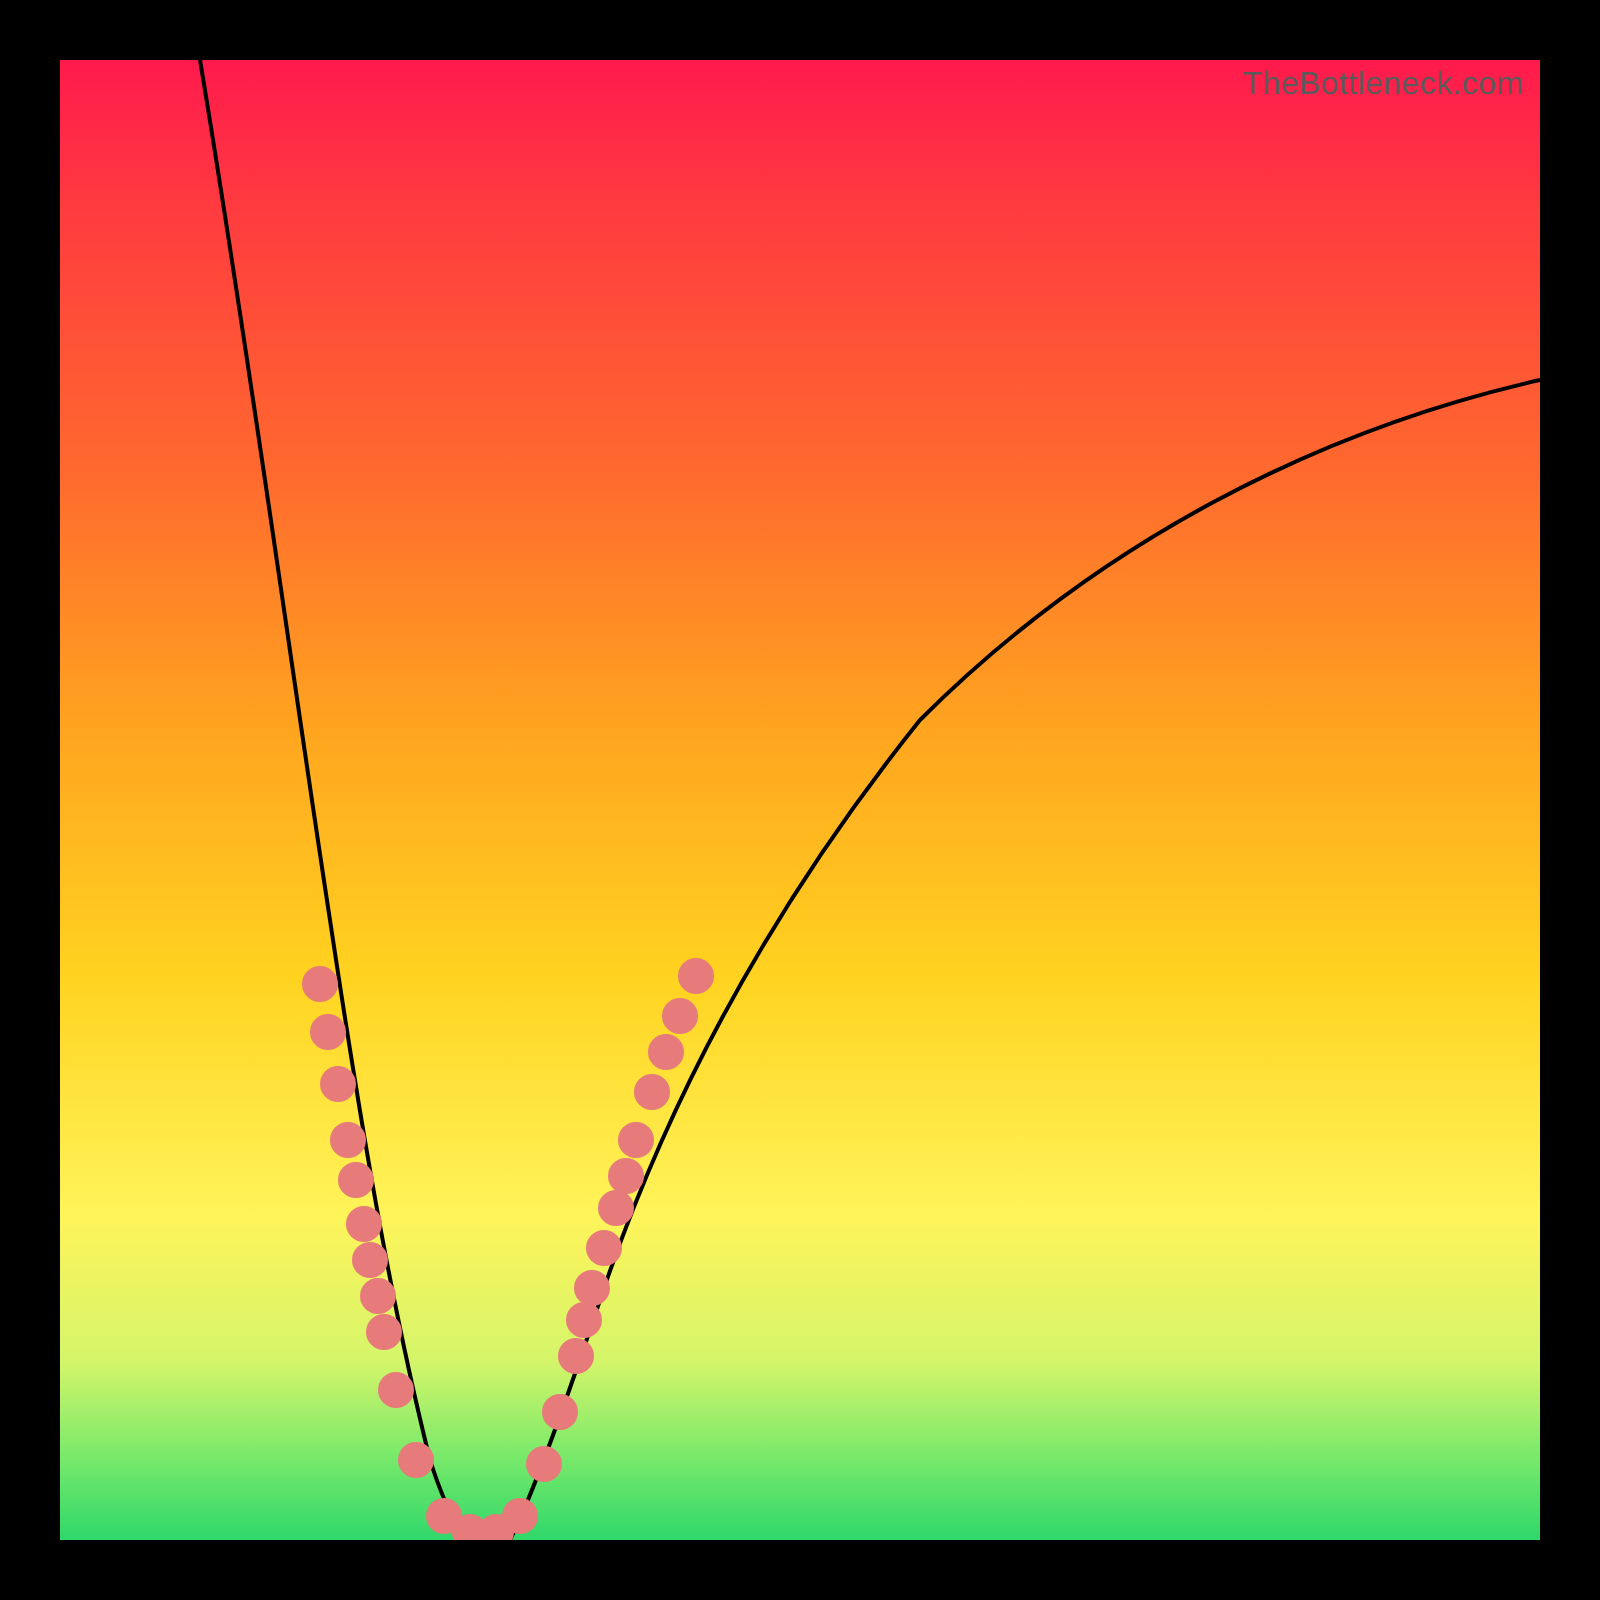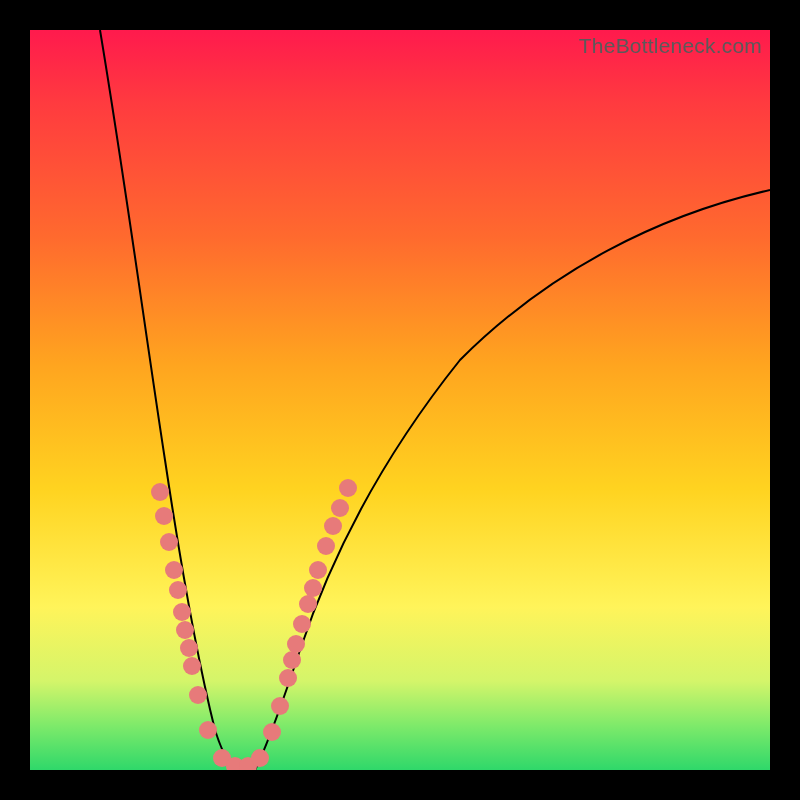--- a/index.html
+++ b/index.html
@@ -34,21 +34,21 @@
       #d4f56a 88%,
       #7eea6a 94%,
       #2fd86a 100%
     );
   }
   .watermark {
     position: absolute;
     top: 4px;
     right: 8px;
     color: #5a5a5a;
-    font-size: 21px;
+    font-size: 16px;
     font-weight: 500;
     letter-spacing: 0.2px;
     user-select: none;
   }
   svg.curve {
     position: absolute;
     left: 0;
     top: 0;
     width: 740px;
     height: 740px;

